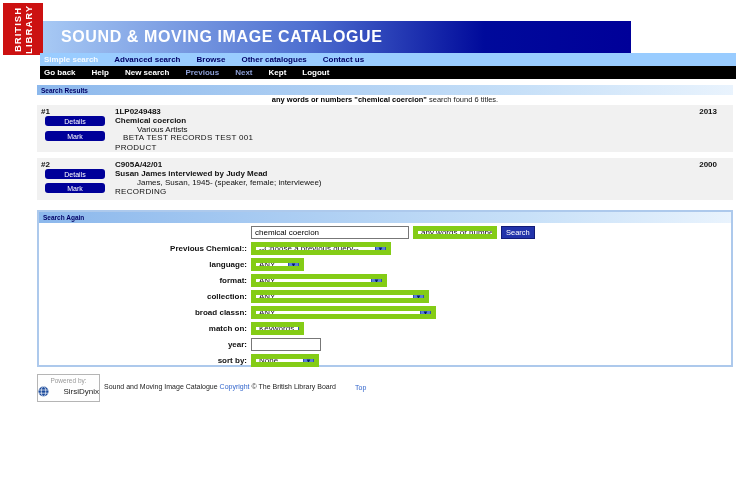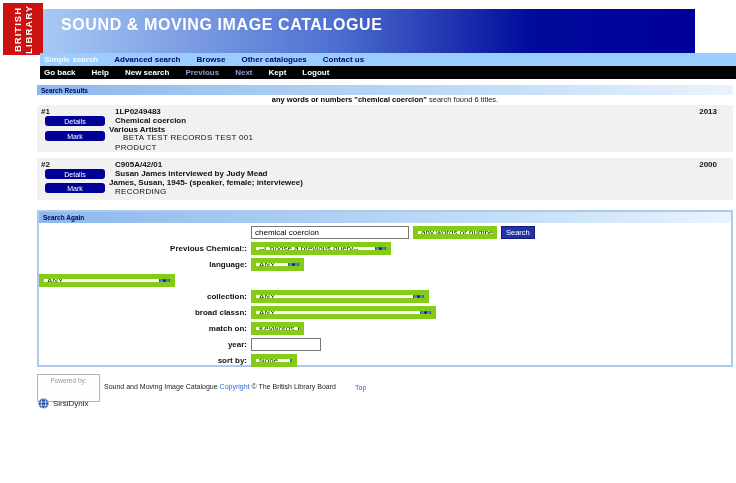--- a/index.html
+++ b/index.html
@@ -5,21 +5,21 @@
   * { margin:0; padding:0; box-sizing:border-box; }
   html,body { background:#fff; }
   body { font-family:"Liberation Sans", sans-serif; }
   .page { position:relative; width:736px; height:483px; background:#fff; overflow:hidden; }
 
   
   .bl-logo { position:absolute; left:3px; top:3px; width:40px; height:52px; background:#cc1111;
              display:flex; justify-content:center; align-items:center; gap:1px; }
   .bl-col { writing-mode:vertical-rl; transform:rotate(180deg); color:#fff; font-weight:bold;
             font-size:9.5px; letter-spacing:1px; line-height:1; }
-  .header-band { position:absolute; left:43px; top:9px; width:652px; height:49px;
+  .header-band { position:absolute; left:43px; top:21px; width:588px; height:49px;
                  background:linear-gradient(to right,#a7c9f4 0%, #4e6fd0 45%, #000a9b 75%, #000099 100%); }
   .app-title { position:absolute; left:18px; top:7px; color:#fff; font-weight:bold;
                font-size:16px; letter-spacing:0.6px; }
 
   
   .tab-bar { position:absolute; left:40px; top:53px; width:696px; height:13px; background:#99ccff;
              display:flex; align-items:center; font-size:8px; font-weight:bold; }
   .tab { color:#000066; margin-left:16px; cursor:pointer; white-space:nowrap; }
   .tab.active { color:#f4faff; margin-left:4px; }
   .nav-bar { position:absolute; left:40px; top:66px; width:696px; height:13px; background:#000000;
@@ -37,21 +37,21 @@
              color:#000; }
   .summary .rest { font-weight:normal; color:#222; }
 
   .result-block { position:absolute; left:37px; width:696px; background:#f1f1f1; font-size:8px; color:#111; }
   .r1 { top:105px; height:47px; }
   .r2 { top:158px; height:42px; }
   .r-num  { position:absolute; left:4px;  top:2px; font-weight:bold; }
   .r-id   { position:absolute; left:78px; top:2px; font-weight:bold; }
   .r-year { position:absolute; right:16px; top:2px; font-weight:bold; }
   .r-title{ position:absolute; left:78px; top:11px; font-weight:bold; }
-  .r-line2{ position:absolute; left:72px; top:19.5px;font-weight:bold; }
+  .r-line2{ position:absolute; left:100px; top:19.5px; }
   .r-line3{ position:absolute; left:86px; top:27.5px; letter-spacing:0.3px; }
   .r-type { position:absolute; left:78px; top:38px; letter-spacing:0.3px; }
   .r2 .r-type { top:29px; }
   .btn { position:absolute; left:8px; width:60px; height:10px; background:#000099; color:#fff;
          border:none; border-radius:3px; font-family:inherit; font-size:7px; line-height:9px;
          text-align:center; padding:0; cursor:pointer; display:block; }
   .btn-details { top:11px; }
   .btn-mark { top:26px; }
   .r2 .btn-mark { top:25px; }
 
@@ -73,30 +73,30 @@
   .sel-text { padding-left:3px; white-space:nowrap; }
   .sel-arrow { width:11px; height:11px; margin:0 0 0 4px; background:#5b7ed8; border:1px solid #3051b0;
                color:#001a66; font-size:6px; line-height:10px; text-align:center; flex:0 0 auto; }
   .w-type  { width:84px;  margin-left:4px; }
   .w-prev  { width:140px; }
   .w-lang  { width:53px; }
   .w-format{ width:136px; }
   .w-coll  { width:178px; }
   .w-broad { width:185px; }
   .w-match { width:53px; }
-  .w-sort  { width:46px;gap:8px; }
+  .w-sort  { width:68px;gap:8px; }
   .search-btn { margin-left:4px; height:13px; background:#2233aa; color:#fff; border:1px solid #111a77;
                 font-family:inherit; font-size:7.5px; padding:0 4px; cursor:pointer; }
 
   
   .footer { position:absolute; left:37px; top:374px; width:696px; height:32px; font-size:7px; color:#222; }
   .powered-box { position:absolute; left:0; top:0; width:63px; height:28px; border:1px solid #b5b5b5;
                  background:#fefefe; text-align:center; }
   .powered-label { font-size:6.5px; color:#999; margin-top:2px; }
-  .brand-row { display:flex; align-items:center; justify-content:flex-start; gap:4px; margin-top:14px; }
+  .brand-row { display:flex; align-items:center; justify-content:space-between; gap:4px; margin-top:2px; }
   .brand-name { font-size:8px; color:#222; }
   .footer-text { position:absolute; left:67px; top:9px; white-space:nowrap; }
   .link { color:#3366cc; text-decoration:none; cursor:pointer; }
   .top-link { position:absolute; left:318px; top:10px; }
 </style>
 </head>
 <body>
 
 <div class="page">
 
@@ -183,20 +183,21 @@
 
       <div class="form-row">
         <span class="form-label">language:</span>
         <span class="sel w-lang">
           <span class="sel-text">ANY</span>
           <span class="sel-arrow">▼</span>
         </span>
       </div>
 
       <div class="form-row">
+        <span class="form-label">format:</span>
         <span class="sel w-format">
           <span class="sel-text">ANY</span>
           <span class="sel-arrow">▼</span>
         </span>
       </div>
 
       <div class="form-row">
         <span class="form-label">collection:</span>
         <span class="sel w-coll">
           <span class="sel-text">ANY</span>

